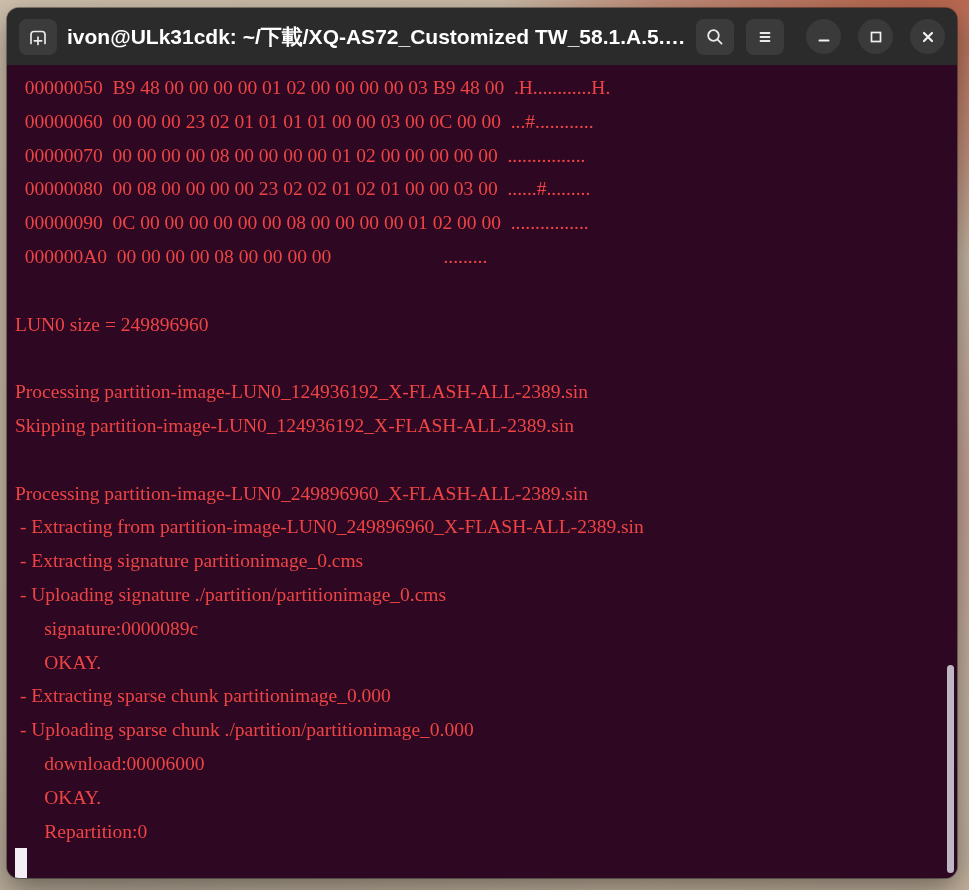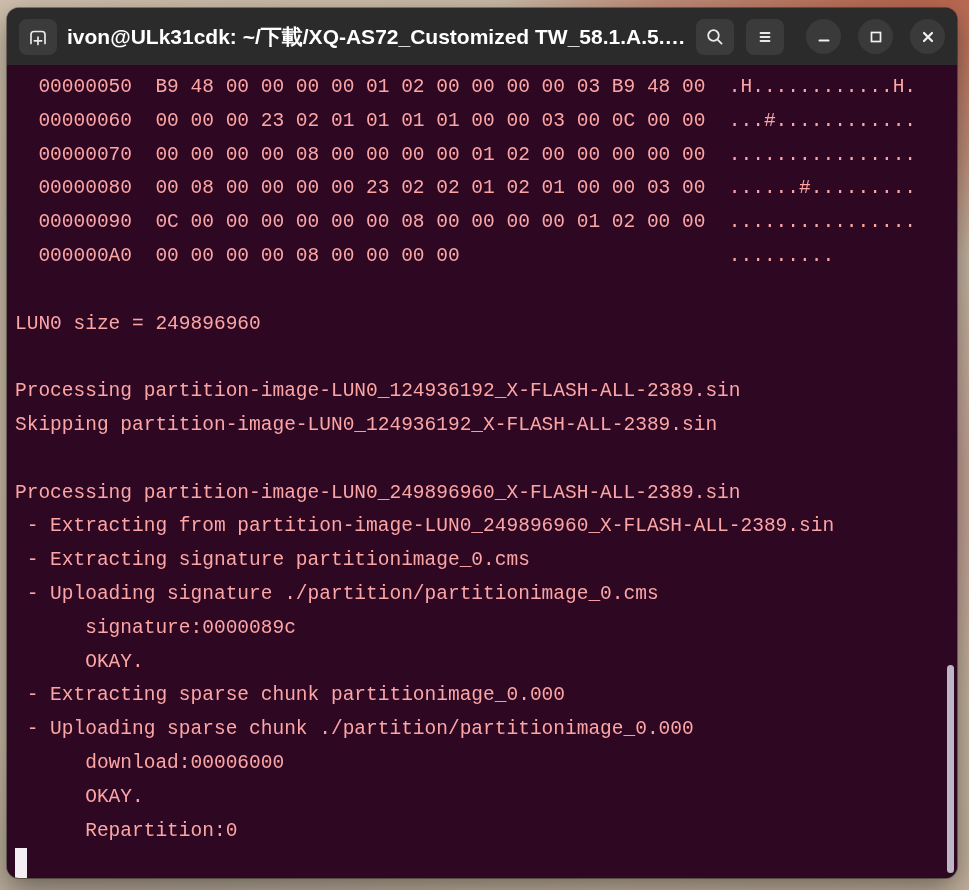--- a/index.html
+++ b/index.html
@@ -82,24 +82,24 @@
     top: 57px;
     left: 0;
     right: 0;
     bottom: 0;
     background: #2e0823;
     overflow: hidden;
   }
   .terminal pre {
     margin: 0;
     padding: 6px 0 0 8px;
-    font-family: Liberation Mono, monospace;
+    font-family: Liberation Serif, serif;
     font-size: 19.5px;
     line-height: 33.8px;
-    color: #fca5a5;
+    color: #ef4444;
     white-space: pre;
   }
   .cursor {
     position: absolute;
     left: 8px;
     top: 783px;
     width: 12px;
     height: 31px;
     background: #f4eef4;
   }

